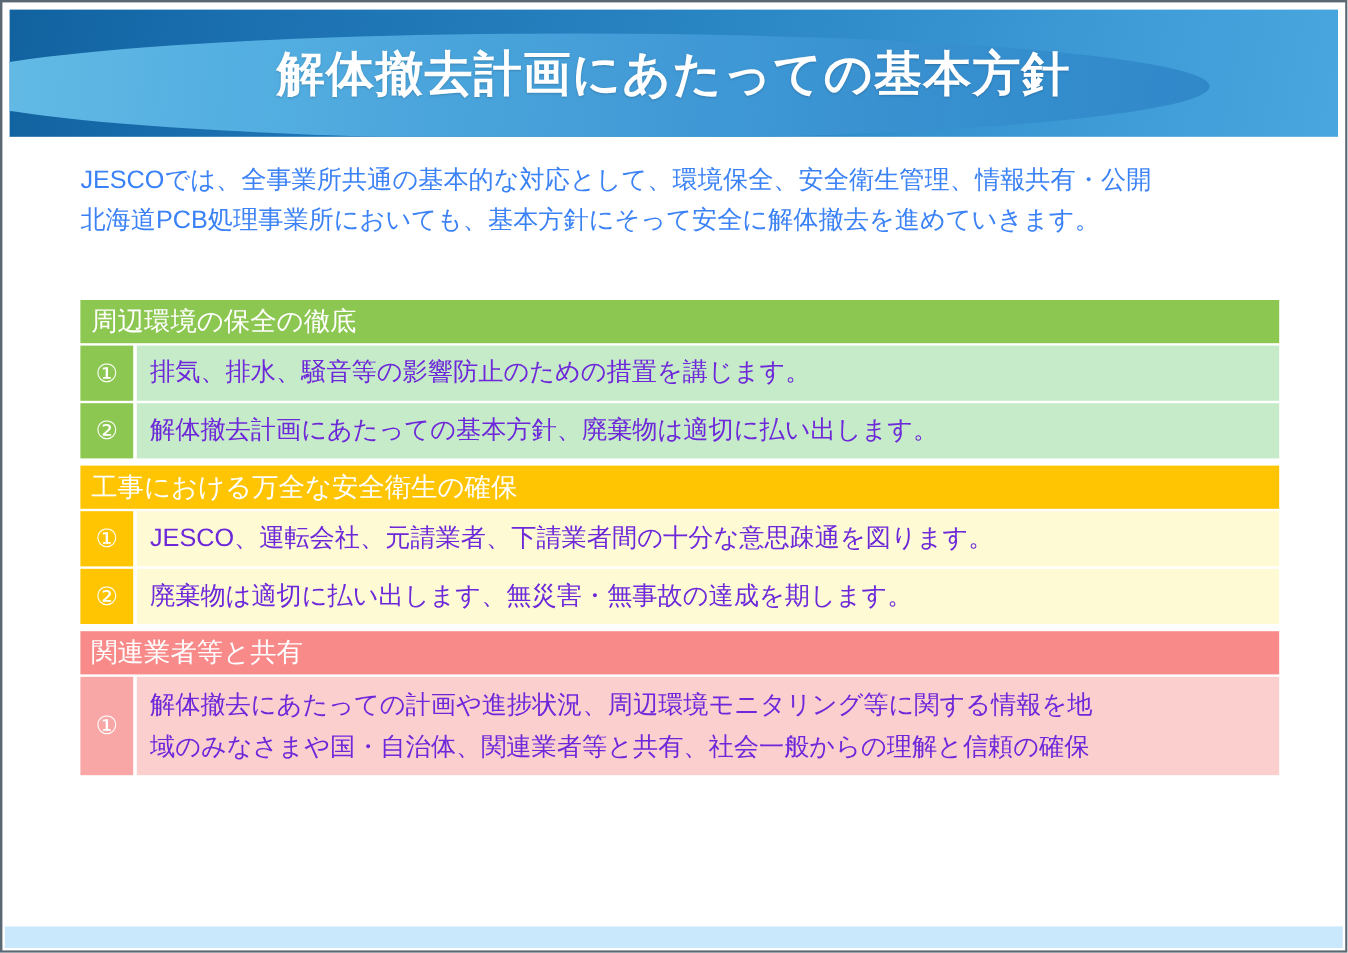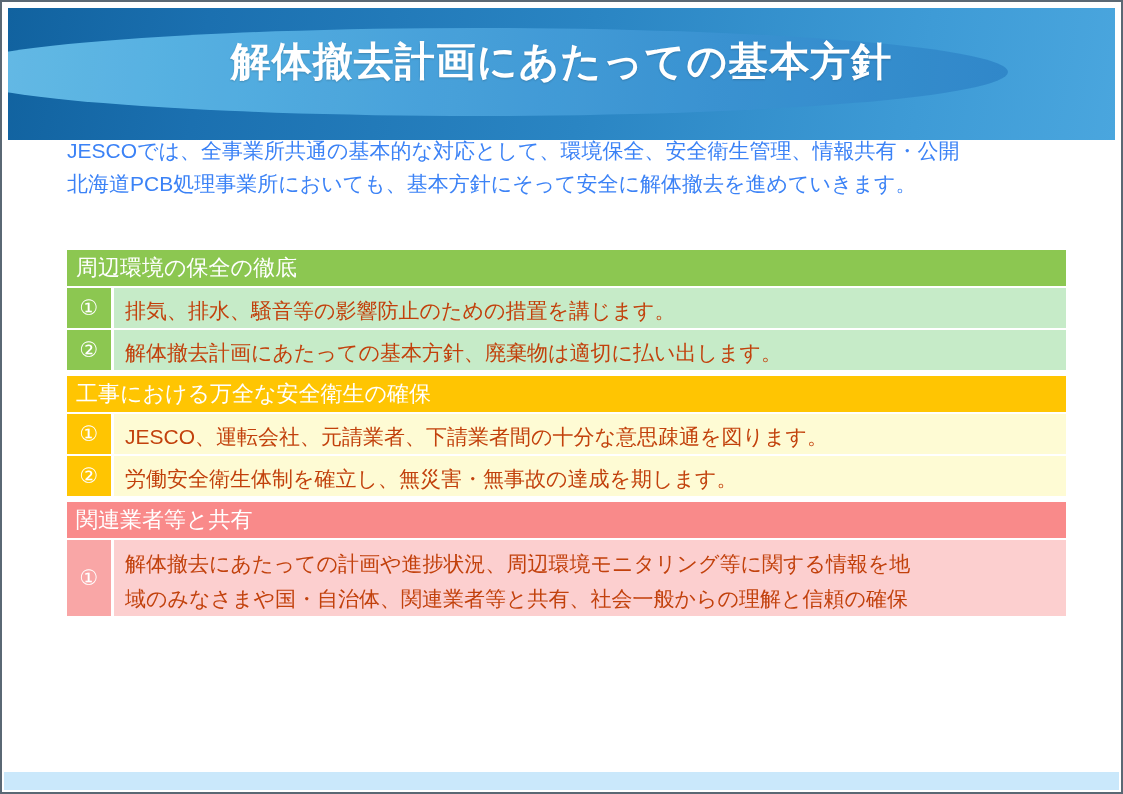--- a/index.html
+++ b/index.html
@@ -22,21 +22,21 @@
     border: 2px solid #5a6874;
     overflow: hidden;
   }
 
   
   #title-banner {
     position: absolute;
     left: 6px;
     top: 6px;
     width: 1107px;
-    height: 132px;
+    height: 106px;
     background: linear-gradient(100deg, #11629f 0%, #1b70b0 18%, #2a85c3 52%, #3e9bd6 82%, #4aa6de 100%);
     overflow: hidden;
   }
   #title-ellipse {
     position: absolute;
     left: -60px;
     top: 20px;
     width: 1060px;
     height: 88px;
     border-radius: 50%;
@@ -107,24 +107,24 @@
     flex: 0 0 44px;
     display: flex;
     align-items: center;
     justify-content: center;
     color: #ffffff;
     font-size: 21px;
   }
   .row-text {
     flex: 1 1 auto;
     margin-left: 3px;
-    color: #c2410c;
+    color: #6d28d9;
     font-size: 21px;
     line-height: 34px;
-    padding: 6px 10px 0 11px;
+    padding: 6px 10px 6px 11px;
     box-sizing: border-box;
   }
   .row-text .sub { display: block; white-space: nowrap; }
 
   
   .block-green .block-header { background: #8CC751; }
   .block-green .row-num      { background: #8CC751; }
   .block-green .row-text     { background: #C6EBC8; }
 
   
@@ -186,21 +186,21 @@
       <div class="block-header">工事における万全な安全衛生の確保</div>
       <div class="policy-row">
         <div class="row-num">①</div>
         <div class="row-text">
           <span class="sub">JESCO、運転会社、元請業者、下請業者間の十分な意思疎通を図ります。</span>
         </div>
       </div>
       <div class="policy-row">
         <div class="row-num">②</div>
         <div class="row-text">
-          <span class="sub">労働安全衛生体制を確立し、無災害・無事故の達成を期します。</span>
+          <span class="sub">廃棄物は適切に払い出します、無災害・無事故の達成を期します。</span>
         </div>
       </div>
     </div>
 
     <div class="policy-block block-pink">
       <div class="block-header">関連業者等と共有</div>
       <div class="policy-row">
         <div class="row-num">①</div>
         <div class="row-text">
           <span class="sub">解体撤去にあたっての計画や進捗状況、周辺環境モニタリング等に関する情報を地</span>

